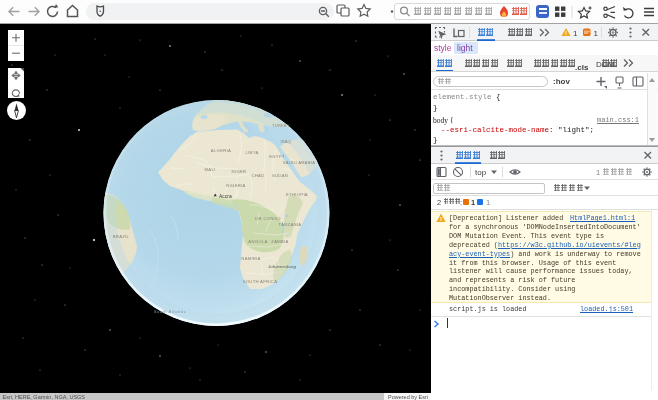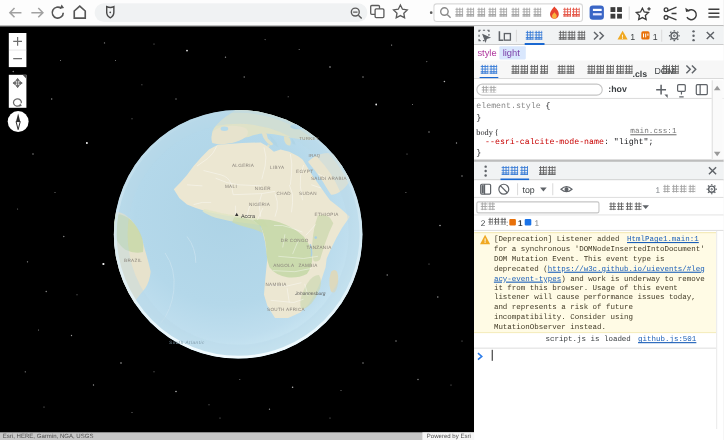--- a/index.html
+++ b/index.html
@@ -392,21 +392,21 @@
 <div class="abs" style="left:434px;top:43px;font-size:8.5px;color:#b0399f;">style</div>
 <div class="abs" style="left:454px;top:42px;width:24px;height:11.5px;background:#d9e7fd;border-radius:1px;"></div>
 <div class="abs" style="left:457px;top:43px;font-size:8.5px;color:#7b3fa8;">light</div>
 
 <div class="abs" style="left:431px;top:55px;width:227px;height:17px;background:#f7f7f7;border-bottom:1px solid #d6d6d6;box-sizing:border-box;"></div>
 <div class="abs" style="left:436px;top:59px;"><i class="cj blue"></i><i class="cj blue"></i></div>
 <div class="abs" style="left:436px;top:69.5px;width:17px;height:1.8px;background:#1a68d1;"></div>
 <div class="abs" style="left:464px;top:59px;"><i class="cj"></i><i class="cj"></i><i class="cj"></i><i class="cj"></i></div>
 <div class="abs" style="left:506px;top:59px;"><i class="cj"></i><i class="cj"></i></div>
 <div class="abs" style="left:533px;top:59px;"><i class="cj"></i><i class="cj"></i><i class="cj"></i><i class="cj"></i><i class="cj"></i></div>
-<div class="abs" style="left:595px;top:59.5px;font-size:8px;color:#3c4043;">DOM</div>
+<div class="abs" style="left:563px;top:59.5px;font-size:8px;color:#3c4043;padding-left:33px;">DOM</div>
 <div class="abs" style="left:601px;top:59px;"><i class="cj"></i><i class="cj"></i></div>
 <svg class="abs" style="left:622px;top:58px" width="14" height="10" viewBox="0 0 14 10">
   <path d="M2 1.5 l3.5 3.5 -3.5 3.5 M7 1.5 l3.5 3.5 -3.5 3.5" stroke="#5f6368" stroke-width="1.3" fill="none"></path>
 </svg>
 
 <div class="abs" style="left:431px;top:72px;width:227px;height:18px;background:#fff;border-bottom:1px solid #ddd;box-sizing:border-box;"></div>
 <div class="abs" style="left:433px;top:76px;width:115px;height:11px;background:#fff;border:1px solid #c5c5c5;border-radius:5.5px;box-sizing:border-box;"></div>
 <div class="abs" style="left:437px;top:77.5px;"><i class="cj gray s6"></i><i class="cj gray s6"></i></div>
 <div class="abs" style="left:553px;top:77px;font-size:8px;font-weight:bold;color:#3c4043;">:hov</div>
 <div class="abs" style="left:575px;top:63px;font-size:8px;font-weight:bold;color:#3c4043;">.cls</div>
@@ -418,21 +418,21 @@
     <path d="M23.5 8 v3 M21.5 13 h4"></path>
     <rect x="37" y="2" width="10" height="9" rx="1"></rect>
     <path d="M40.5 2 v9"></path>
   </g>
 </svg>
 
 <div class="abs" style="left:431px;top:90px;width:227px;height:56px;background:#fff;border-bottom:1px solid #bbb;box-sizing:border-box;font-family:'Liberation Mono',monospace;font-size:7.5px;color:#202124;"></div>
 <div class="abs" style="left:433px;top:93px;font-family:'Liberation Mono',monospace;font-size:7.5px;color:#888;">element.style <span style="color:#202124">{</span></div>
 <div class="abs" style="left:433px;top:103.5px;font-family:'Liberation Mono',monospace;font-size:7.5px;color:#202124;">}</div>
 <div class="abs" style="left:433px;top:115.5px;font-family:Liberation Serif, serif;font-size:7.5px;color:#202124;">body {</div>
-<div class="abs" style="left:573px;top:115.5px;font-family:'Liberation Mono',monospace;font-size:7px;color:#787878;text-decoration:underline;">main.css:1</div>
+<div class="abs" style="left:597px;top:115.5px;font-family:'Liberation Mono',monospace;font-size:7px;color:#787878;text-decoration:underline;">main.css:1</div>
 <div class="abs" style="left:441px;top:126px;font-family:'Liberation Mono',monospace;font-size:7.5px;color:#c80000;">--esri-calcite-mode-name<span style="color:#202124">: "light";</span></div>
 <div class="abs" style="left:433px;top:135.5px;font-family:'Liberation Mono',monospace;font-size:7.5px;color:#202124;">}</div>
 
 <div class="abs" style="left:647px;top:73px;width:10px;height:72px;background:#fafafa;border-left:1px solid #e0e0e0;box-sizing:border-box;"></div>
 <svg class="abs" style="left:647px;top:75px" width="10" height="70" viewBox="0 0 10 70">
   <path d="M5 3 l3 4 h-6z" fill="#9a9a9a"></path>
   <path d="M5 67 l3 -4 h-6z" fill="#9a9a9a"></path>
 </svg>
 
 <div class="abs" style="left:431px;top:146px;width:227px;height:1px;background:#989898;"></div>
@@ -491,25 +491,25 @@
 <div class="abs" style="left:471px;top:198px;font-size:7.5px;font-weight:bold;color:#3c4043;">1</div>
 <div class="abs" style="left:477px;top:198.5px;width:6px;height:6.5px;background:#1a73e8;border-radius:1px;"></div>
 <div class="abs" style="left:486px;top:198px;font-size:7.5px;color:#80868b;">1</div>
 
 <div class="abs" style="left:431px;top:210.5px;width:219.5px;height:92px;background:#fffbe5;border-top:1px solid #f3e9b6;border-bottom:1px solid #f3e9b6;box-sizing:border-box;"></div>
 <svg class="abs" style="left:436px;top:213px" width="10" height="10" viewBox="0 0 10 10">
   <path d="M5 0.5 l4.6 8.5 h-9.2z" fill="#f0a821"></path>
   <text x="5" y="8" font-size="6" fill="#fff" text-anchor="middle" font-weight="bold">!</text>
 </svg>
 <div class="abs" style="left:449px;top:214px;width:200px;font-family:'Liberation Mono',monospace;font-size:6.8px;line-height:8.9px;color:#413a26;">[Deprecation] Listener added<br>for a synchronous 'DOMNodeInsertedIntoDocument'<br>DOM Mutation Event. This event type is<br>deprecated (<span style="color:#1b5fb8;text-decoration:underline">https://w3c.github.io/uievents/#leg</span><br><span style="color:#1b5fb8;text-decoration:underline">acy-event-types</span>) and work is underway to remove<br>it from this browser. Usage of this event<br>listener will cause performance issues today,<br>and represents a risk of future<br>incompatibility. Consider using<br>MutationObserver instead.</div>
-<div class="abs" style="left:570px;top:214px;font-family:'Liberation Mono',monospace;font-size:6.8px;color:#1b5fb8;text-decoration:underline;">HtmlPage1.main:1</div>
+<div class="abs" style="left:570px;top:214px;font-family:'Liberation Mono',monospace;font-size:6.8px;color:#1b5fb8;text-decoration:underline;">HtmlPage1.html:1</div>
 
 <div class="abs" style="left:431px;top:302.5px;width:219.5px;height:14px;background:#fff;border-bottom:1px solid #e0e0e0;box-sizing:border-box;"></div>
-<div class="abs" style="left:449px;top:305px;font-family:'Liberation Mono',monospace;font-size:6.8px;color:#3c4043;margin-left:47px;">script.js is loaded</div>
-<div class="abs" style="left:580px;top:305px;font-family:'Liberation Mono',monospace;font-size:6.8px;color:#1b5fb8;text-decoration:underline;">github.js:501</div>
+<div class="abs" style="left:449px;top:305px;font-family:'Liberation Mono',monospace;font-size:6.8px;color:#3c4043;">script.js is loaded</div>
+<div class="abs" style="left:580px;top:305px;font-family:'Liberation Mono',monospace;font-size:6.8px;color:#1b5fb8;text-decoration:underline;">loaded.js:501</div>
 
 <svg class="abs" style="left:433px;top:320px" width="10" height="9" viewBox="0 0 10 9">
   <path d="M1.5 1 l3.5 3 -3.5 3" stroke="#2e7de9" stroke-width="1.4" fill="none"></path>
 </svg>
 <div class="abs" style="left:447px;top:318px;width:1px;height:10px;background:#333;"></div>
 
 <div class="abs" style="left:651px;top:210px;width:1px;height:180px;background:#ececec;"></div>
 
 </div>
 

